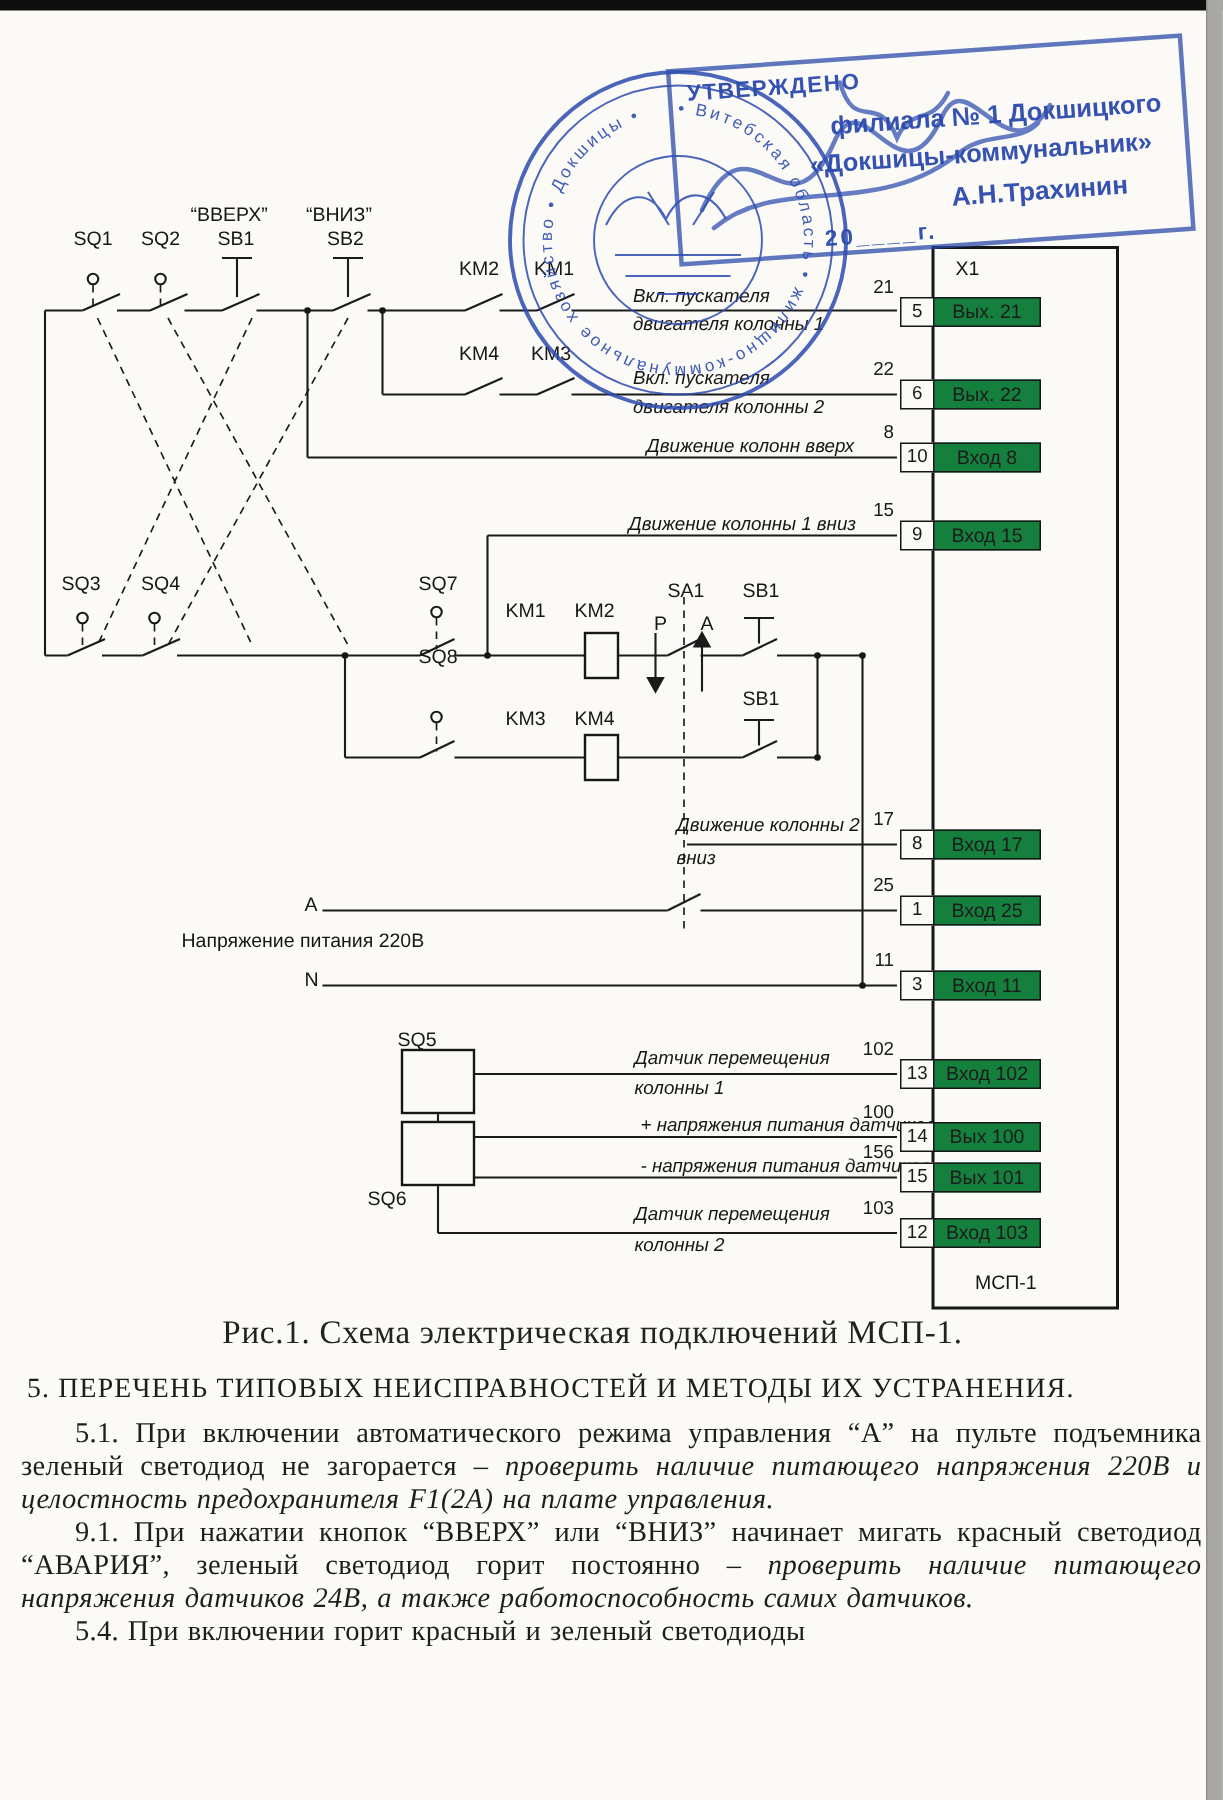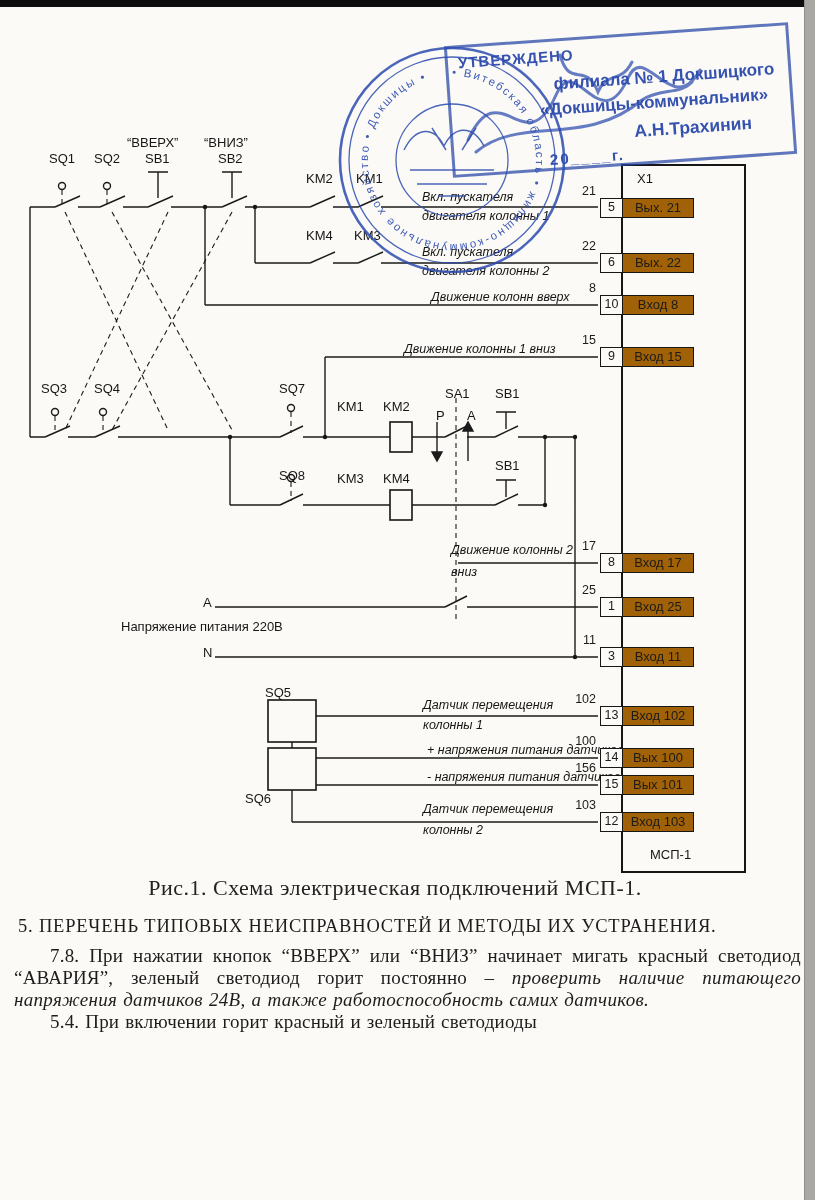--- a/index.html
+++ b/index.html
@@ -14,21 +14,21 @@
 
   svg.schem   { position:absolute; left:0; top:0; z-index:1; }
   .lbl  { position:absolute; z-index:2; font-size:13px; white-space:nowrap; color:#161616;text-align:center; }
   .wlbl { position:absolute; z-index:2; font-size:12.5px; white-space:nowrap; color:#161616;font-style:italic; }
 
   .term-row { position:absolute; left:556px; height:20px; z-index:2; }
   .wire-num { position:absolute; left:0; top:-14px; width:40px; text-align:right; font-size:12.5px; }
   .pin-box  { position:absolute; left:44px; top:0; width:23px; height:20px; border:1.6px solid #161616;
               font-size:12.5px; line-height:17px; text-align:center; background:#fbfaf6; }
   .term-box { position:absolute; left:66px; top:0; width:72px; height:20px; border:1.6px solid #161616;
-              font-size:13px; line-height:17px; text-align:center; background:#a16207; }
+              font-size:13px; line-height:17px; text-align:center; background:#15803d; }
 
   .stamp {
     position:absolute; left:448px; top:34px; width:345px; height:132px; z-index:6;
     border:3px solid rgba(40,70,168,.78); transform:rotate(-4deg);
     color:#2a48ac; font-weight:bold; opacity:.94;
   }
   .stamp span { position:absolute; white-space:nowrap; }
   .s-approved { left:10px;  top:6px;   font-size:15px; letter-spacing:1px; }
   .s-org1     { right:14px; top:33px;  font-size:17px; }
   .s-org2     { right:22px; top:58px;  font-size:17px; }
@@ -147,38 +147,38 @@
   <span class="lbl" style="left:354px;top:228px">KM3</span>
   <span class="lbl" style="left:41px;top:381px">SQ3</span>
   <span class="lbl" style="left:94px;top:381px">SQ4</span>
   <span class="lbl" style="left:279px;top:381px">SQ7</span>
   <span class="lbl" style="left:337px;top:399px">KM1</span>
   <span class="lbl" style="left:383px;top:399px">KM2</span>
   <span class="lbl" style="left:445px;top:386px">SA1</span>
   <span class="lbl" style="left:436px;top:408px">Р</span>
   <span class="lbl" style="left:467px;top:408px">А</span>
   <span class="lbl" style="left:495px;top:386px">SB1</span>
-  <span class="lbl" style="left:279px;top:468px">SQ8</span>
+  <span class="lbl" style="left:279px;top:430px">SQ8</span>
   <span class="lbl" style="left:337px;top:471px">KM3</span>
   <span class="lbl" style="left:383px;top:471px">KM4</span>
   <span class="lbl" style="left:495px;top:458px">SB1</span>
   <span class="lbl" style="left:203px;top:595px">A</span>
   <span class="lbl" style="left:121px;top:619px">Напряжение питания 220В</span>
   <span class="lbl" style="left:203px;top:645px">N</span>
   <span class="lbl" style="left:265px;top:685px">SQ5</span>
   <span class="lbl" style="left:245px;top:791px">SQ6</span>
   <span class="lbl" style="left:637px;top:171px">X1</span>
   <span class="lbl" style="left:650px;top:847px">МСП-1</span>
 
   <span class="wlbl" style="left:422px;top:190px">Вкл. пускателя</span>
   <span class="wlbl" style="left:422px;top:209px">двигателя колонны 1</span>
   <span class="wlbl" style="left:422px;top:245px">Вкл. пускателя</span>
   <span class="wlbl" style="left:422px;top:264px">двигателя колонны 2</span>
   <span class="wlbl" style="left:431px;top:290px">Движение колонн вверх</span>
-  <span class="wlbl" style="left:404px;top:342px">Движение колонны 1 вниз</span>
+  <span class="wlbl" style="left:419px;top:342px">Движение колонны 1 вниз</span>
   <span class="wlbl" style="left:451px;top:543px">Движение колонны 2</span>
   <span class="wlbl" style="left:451px;top:565px">вниз</span>
   <span class="wlbl" style="left:423px;top:698px">Датчик перемещения</span>
   <span class="wlbl" style="left:423px;top:718px">колонны 1</span>
   <span class="wlbl" style="left:427px;top:743px">+ напряжения питания датчиков</span>
   <span class="wlbl" style="left:427px;top:770px">- напряжения питания датчиков</span>
   <span class="wlbl" style="left:423px;top:802px">Датчик перемещения</span>
   <span class="wlbl" style="left:423px;top:823px">колонны 2</span>
 
   <div class="term-row" style="top:198px">
@@ -262,16 +262,17 @@
       <path d="M468,140 C500,70 525,165 556,95 C575,50 600,140 628,78 C645,40 672,120 700,70"></path>
       <path d="M476,152 C520,115 585,148 642,100 C660,88 680,95 692,82"></path>
       <path d="M560,55 C570,90 585,60 598,92 C608,70 620,85 632,62"></path>
     </g>
   </svg>
 
   <div class="caption">Рис.1. Схема электрическая подключений МСП-1.</div>
 
   <div class="faults">
     <h2>5. ПЕРЕЧЕНЬ ТИПОВЫХ НЕИСПРАВНОСТЕЙ И МЕТОДЫ ИХ УСТРАНЕНИЯ.</h2>
-    <p><span>7.8. При нажатии кнопок “ВВЕРХ” или “ВНИЗ” начинает мигать красный светодиод “АВАРИЯ”, зеленый светодиод горит постоянно – </span><em>проверить наличие питающего напряжения датчиков 24В, а также работоспособность самих датчиков.</em></p>
+    <p><span>5.1. При включении автоматического режима управления “А” на пульте подъемника зеленый светодиод не загорается – </span><em>проверить наличие питающего напряжения 220В и целостность предохранителя F1(2А) на плате управления.</em></p>
+    <p><span>9.1. При нажатии кнопок “ВВЕРХ” или “ВНИЗ” начинает мигать красный светодиод “АВАРИЯ”, зеленый светодиод горит постоянно – </span><em>проверить наличие питающего напряжения датчиков 24В, а также работоспособность самих датчиков.</em></p>
     <p><span>5.4. При включении горит красный и зеленый светодиоды</span><em></em></p>
   </div>
 </div>
 
 </body></html>

